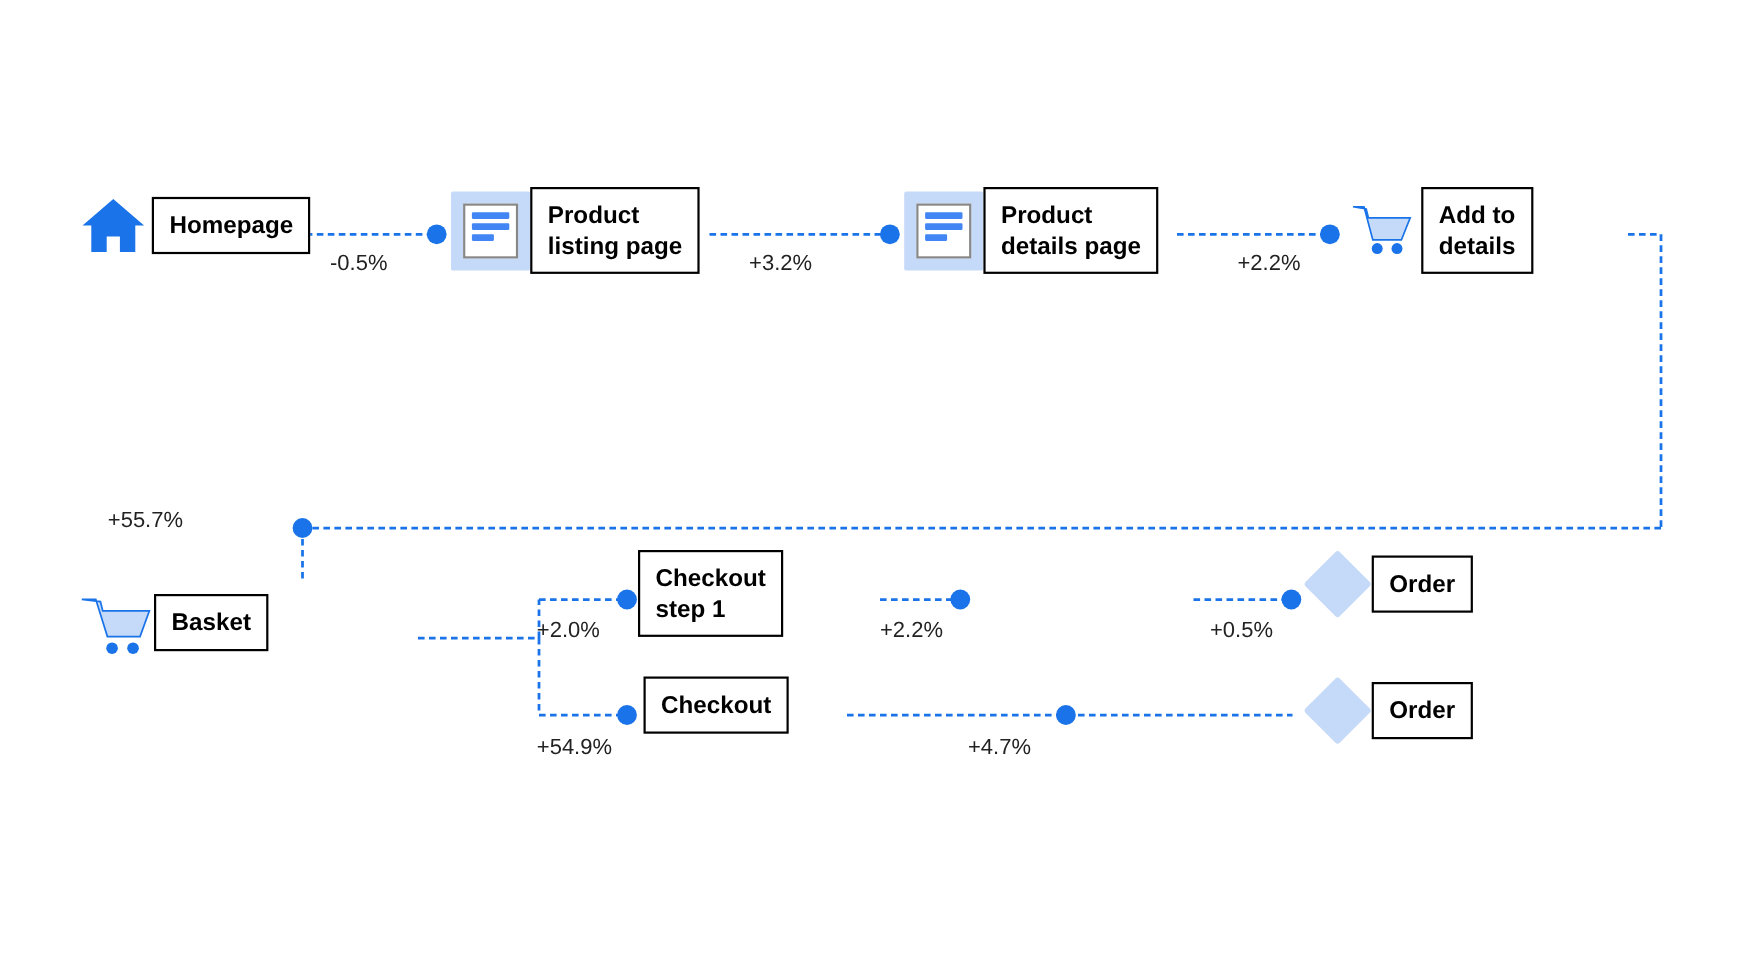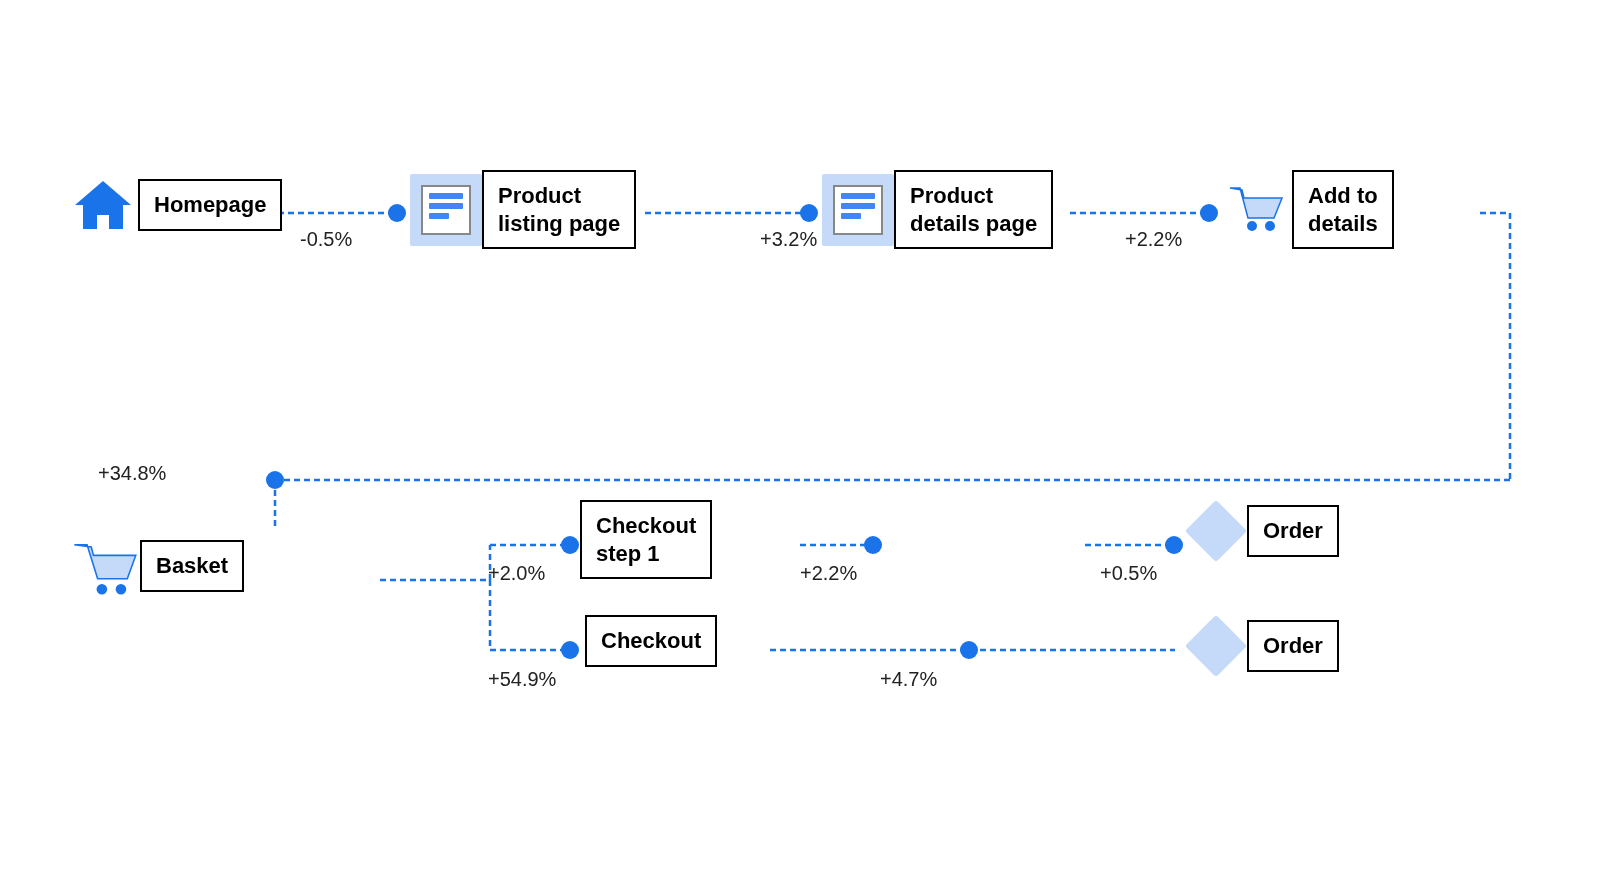--- a/index.html
+++ b/index.html
@@ -193,22 +193,22 @@
 
   <div class="dot" style="left:864px; top:536px;"></div>
 
   <div class="dot" style="left:1165px; top:536px;"></div>
 
   <div class="dot" style="left:561px; top:641px;"></div>
 
   <div class="dot" style="left:960px; top:641px;"></div>
 
   <div class="pct-label" style="left:300px; top:228px;">-0.5%</div>
-  <div class="pct-label" style="left:760px; top:228px;">+3.2%</div>
+  <div class="pct-label" style="left:681px; top:228px;">+3.2%</div>
   <div class="pct-label" style="left:1125px; top:228px;">+2.2%</div>
-  <div class="pct-label" style="left:98px; top:462px;">+34.8%</div>
+  <div class="pct-label" style="left:98px; top:462px;">+55.7%</div>
   <div class="pct-label" style="left:488px; top:562px;">+2.0%</div>
   <div class="pct-label" style="left:800px; top:562px;">+2.2%</div>
   <div class="pct-label" style="left:1100px; top:562px;">+0.5%</div>
   <div class="pct-label" style="left:488px; top:668px;">+54.9%</div>
   <div class="pct-label" style="left:880px; top:668px;">+4.7%</div>
 
 </div>
 
 </body></html>

